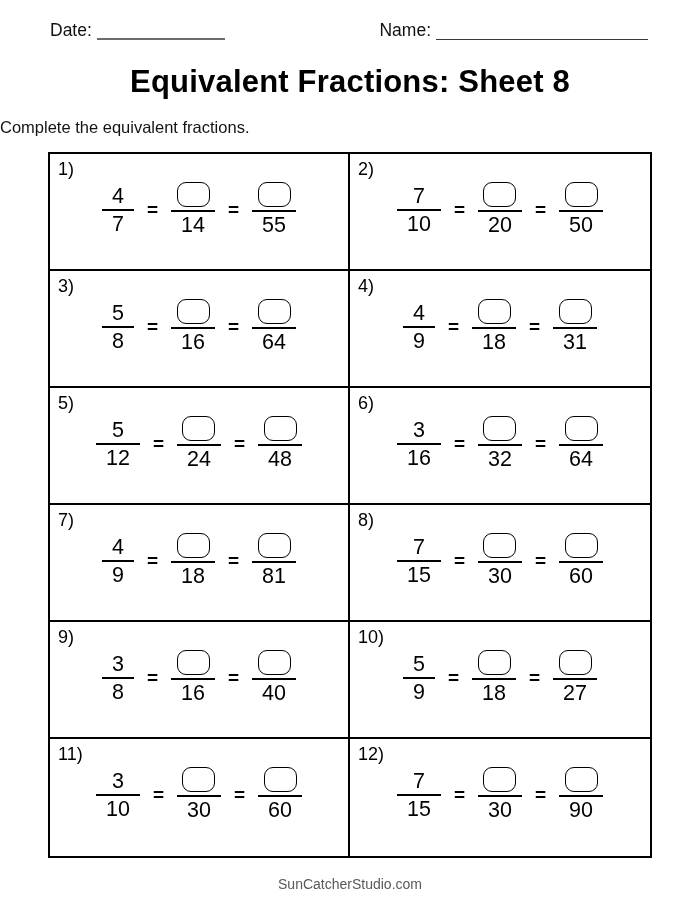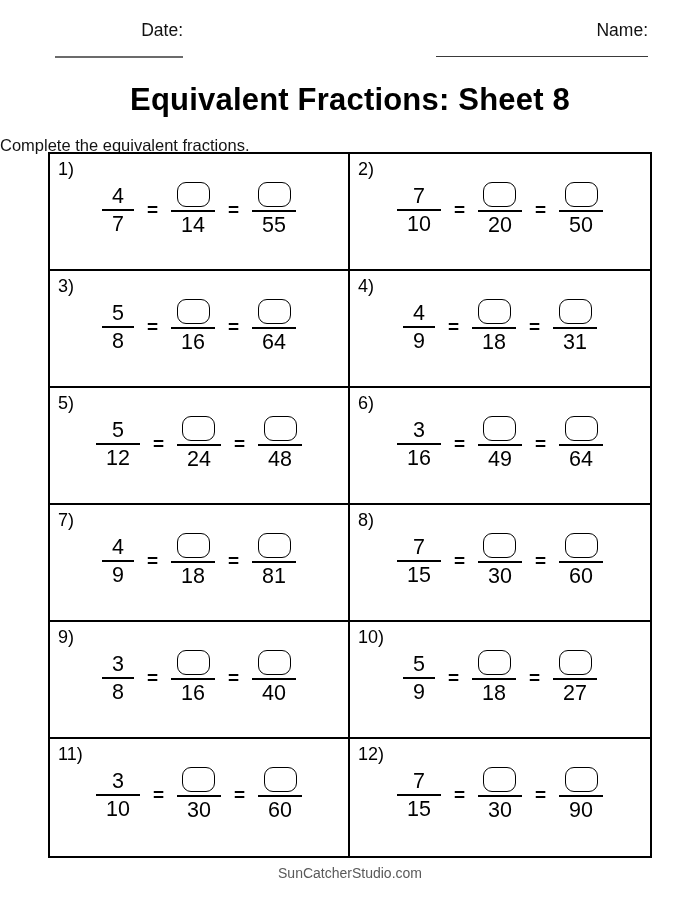--- a/index.html
+++ b/index.html
@@ -10,21 +10,21 @@
     font-family:"Liberation Sans", sans-serif;
     color:#111;
     overflow:hidden;
   }
   
   .toprow {
     display:flex; justify-content:space-between;
     padding:20px 52px 0 50px;
     font-size:17.5px;
   }
-  .fieldgrp { display:flex; align-items:flex-end;flex-direction:column; }
+  .fieldgrp { display:flex; align-items:flex-end; }
   .fieldgrp .lbl { line-height:20px; }
   .fill-line {
     display:inline-block; height:16px;
     border-bottom:2px solid #6b6b6b;
     margin-left:5px;
   }
   .date-line { width:128px; }
   .name-line { width:212px; border-bottom-width:1.5px; border-bottom-color:#3a3a3a; }
 
   .title {
@@ -72,21 +72,21 @@
     width:33px; height:25px;
     box-sizing:border-box;
     border:1.6px solid #000;
     border-radius:9px;
     background:#fff;
     margin-bottom:3px;
   }
   .eq { font-size:19px; font-weight:bold; color:#000; }
 
   .footer {
-    position:absolute; bottom:25px; left:0;
+    position:absolute; bottom:14px; left:0;
     width:100%; text-align:center;
     font-size:14px; color:#595959;
   }
 </style>
 </head>
 <body>
 
 <div class="sheet">
 
   <div class="toprow">
@@ -224,21 +224,21 @@
     <div class="prow">
       <div class="frac">
         <span class="num">3</span>
         <span class="bar"></span>
         <span class="den">16</span>
       </div>
       <span class="eq">=</span>
       <div class="frac">
         <span class="abox"></span>
         <span class="bar"></span>
-        <span class="den">49</span>
+        <span class="den">32</span>
       </div>
       <span class="eq">=</span>
       <div class="frac">
         <span class="abox"></span>
         <span class="bar"></span>
         <span class="den">64</span>
       </div>
     </div>
   </div>
 

